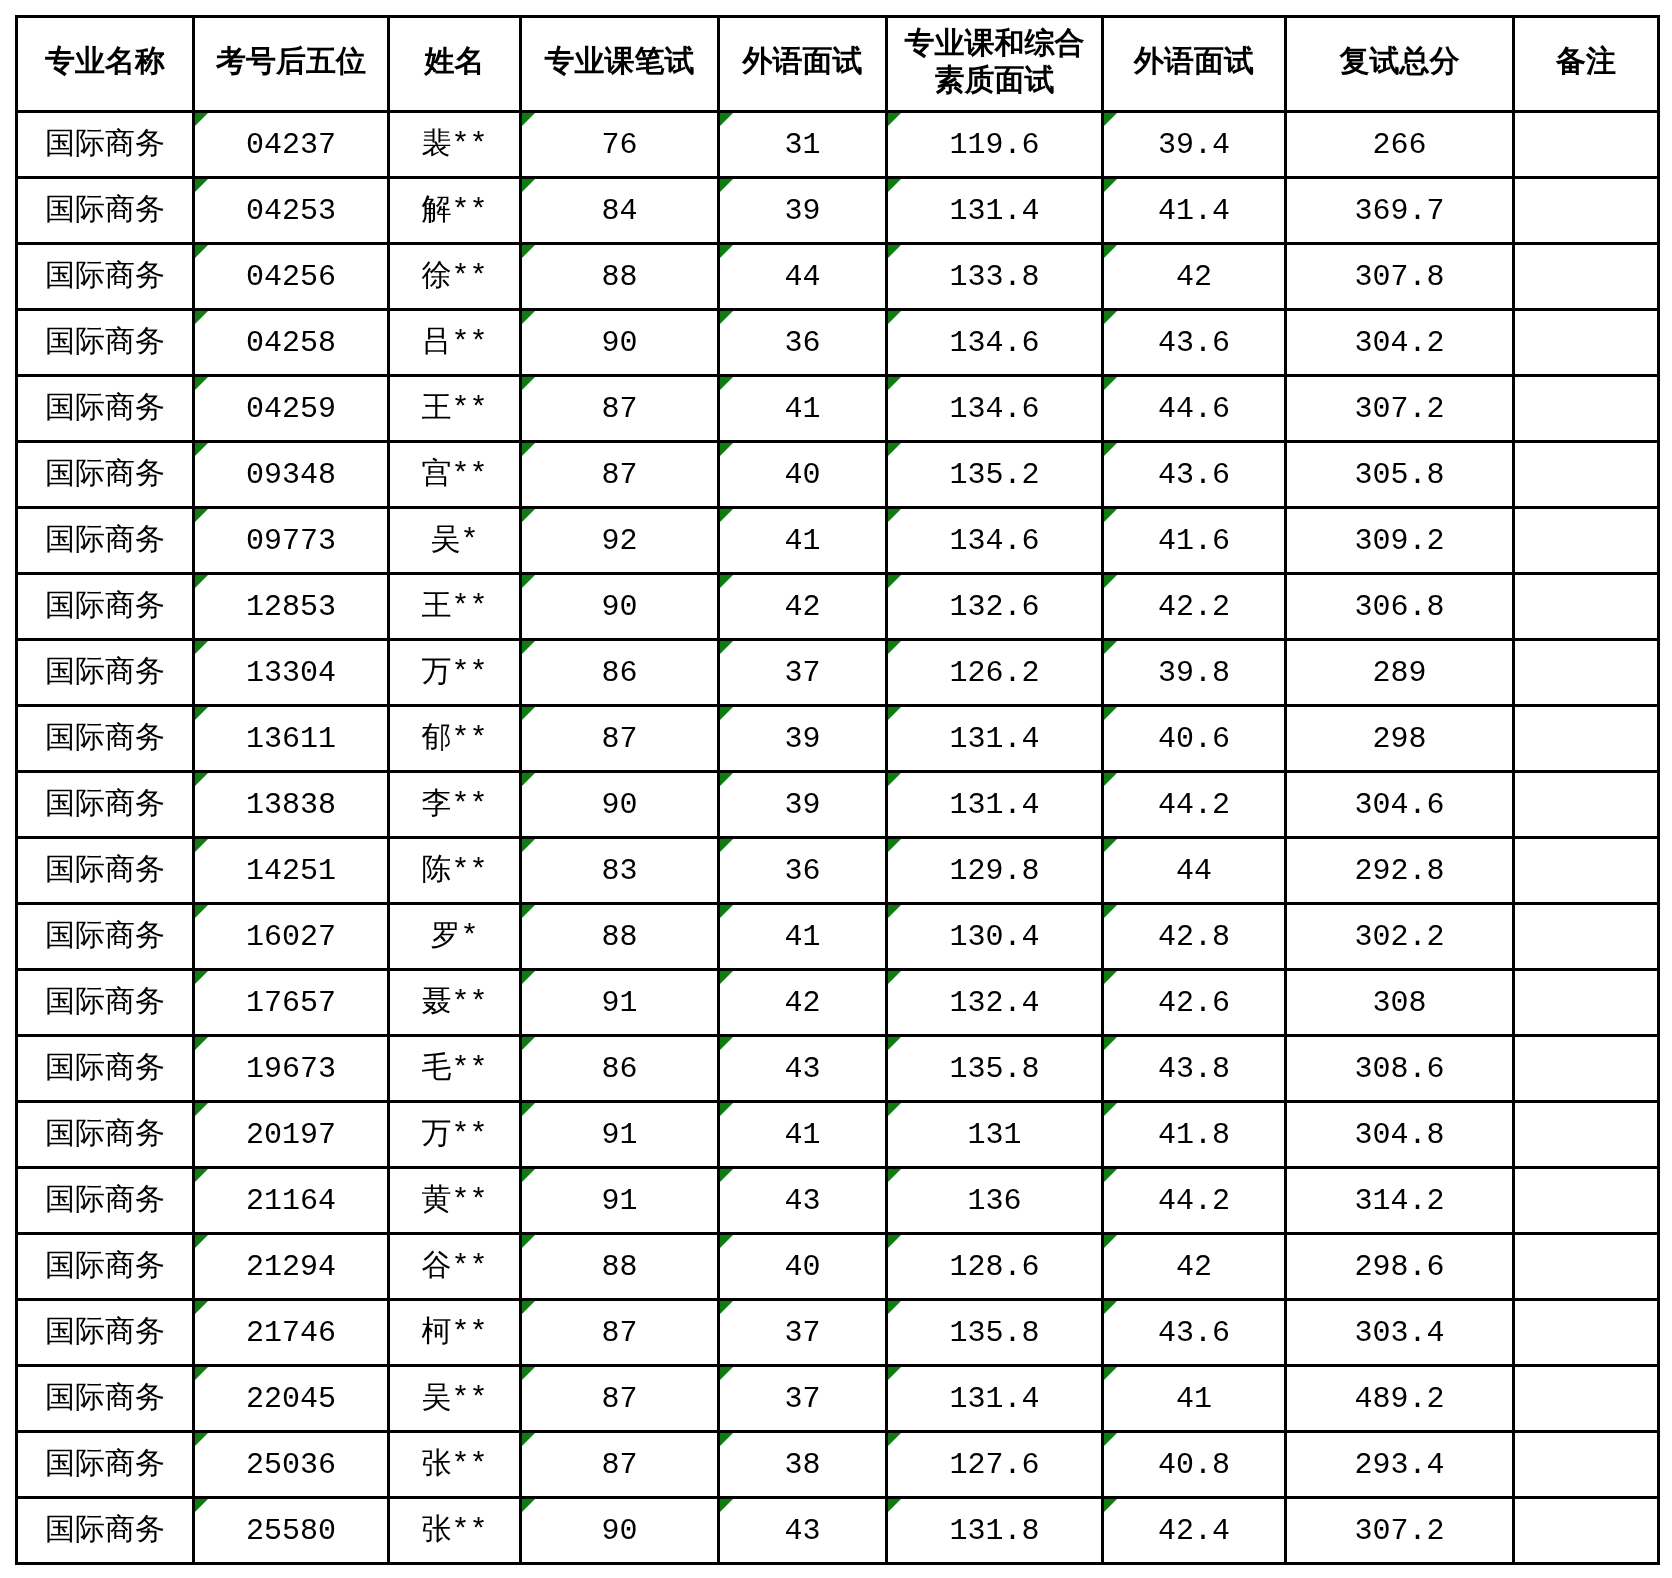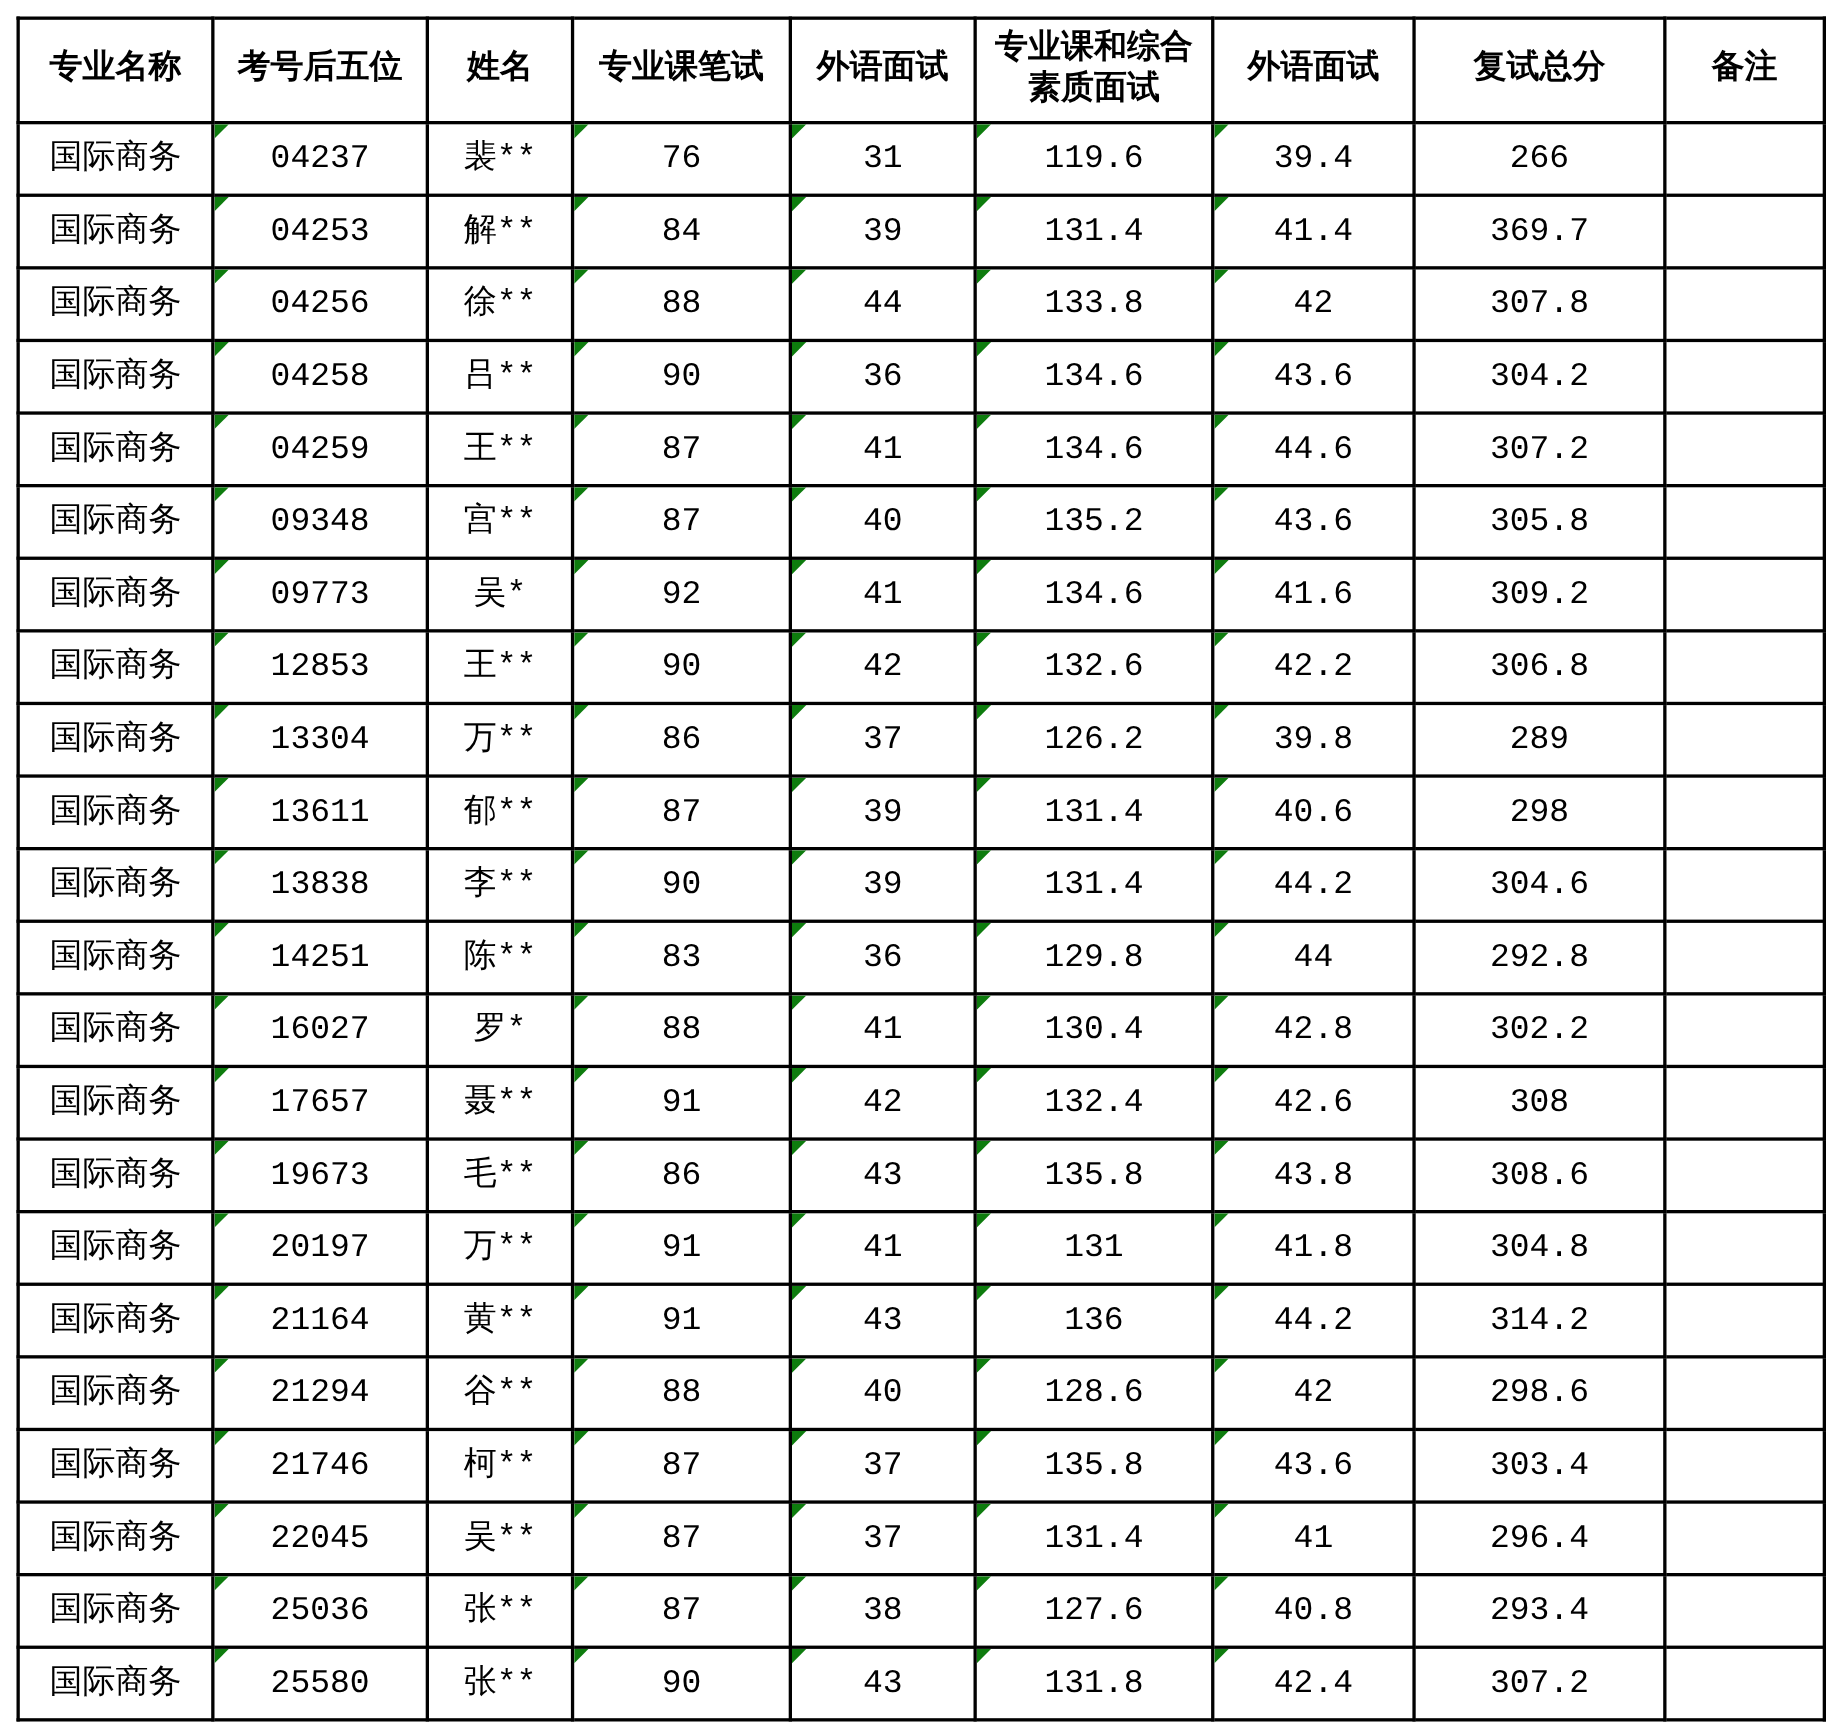--- a/index.html
+++ b/index.html
@@ -311,21 +311,21 @@
           <td></td>
         </tr>
         <tr>
           <td>国际商务</td>
           <td><span class="fmt-tri" style="border-top-color: rgb(14, 124, 14);"></span>22045</td>
           <td>吴**</td>
           <td><span class="fmt-tri" style="border-top-color: rgb(14, 124, 14);"></span>87</td>
           <td><span class="fmt-tri" style="border-top-color: rgb(14, 124, 14);"></span>37</td>
           <td><span class="fmt-tri" style="border-top-color: rgb(14, 124, 14);"></span>131.4</td>
           <td><span class="fmt-tri" style="border-top-color: rgb(14, 124, 14);"></span>41</td>
-          <td>296.4</td>
+          <td>489.2</td>
           <td></td>
         </tr>
         <tr>
           <td>国际商务</td>
           <td><span class="fmt-tri" style="border-top-color: rgb(14, 124, 14);"></span>25036</td>
           <td>张**</td>
           <td><span class="fmt-tri" style="border-top-color: rgb(14, 124, 14);"></span>87</td>
           <td><span class="fmt-tri" style="border-top-color: rgb(14, 124, 14);"></span>38</td>
           <td><span class="fmt-tri" style="border-top-color: rgb(14, 124, 14);"></span>127.6</td>
           <td><span class="fmt-tri" style="border-top-color: rgb(14, 124, 14);"></span>40.8</td>

